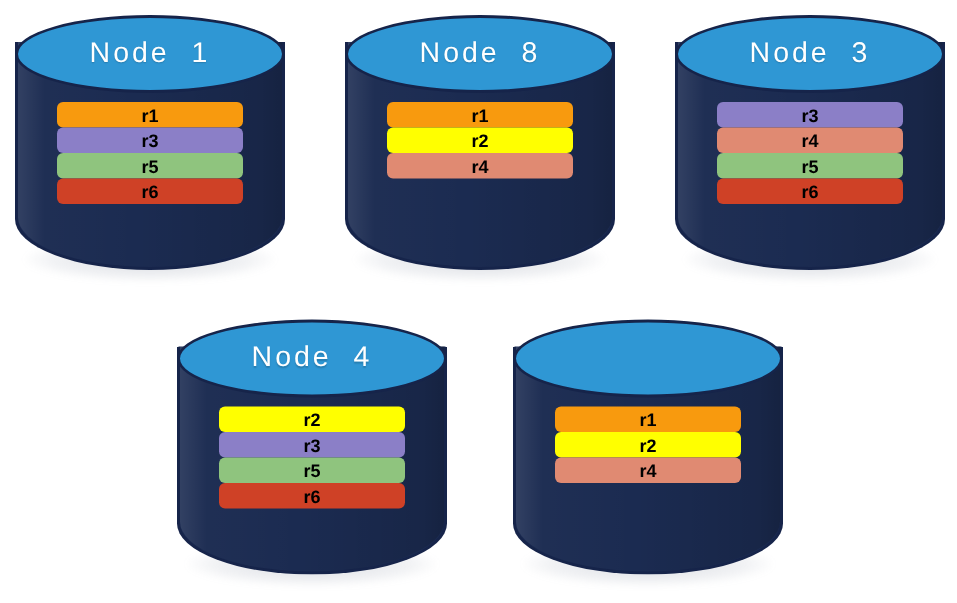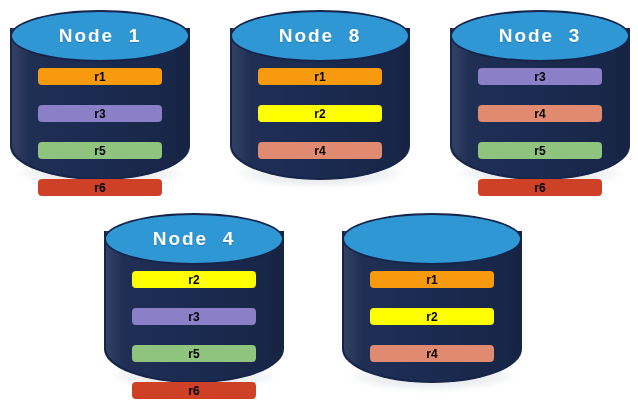--- a/index.html
+++ b/index.html
@@ -85,38 +85,38 @@
     position: absolute;
     left: 0;
     top: 2px;
     width: 180px;
     height: 52px;
     display: flex;
     align-items: center;
     justify-content: center;
     color: #ffffff;
     font-size: 19px;
-    font-weight: bold;
+    font-weight: normal;
     letter-spacing: 2px;
     white-space: pre;
     text-shadow: 0 1px 1px rgba(0,0,0,0.18);
     user-select: none;
   }
 
   
   .records {
     position: absolute;
     left: 28px;
     top: 60px;
     width: 124px;
   }
 
   .record {
     height: 17px;
-    margin-bottom: 20px;
+    margin-bottom: 0;
     border-radius: 4px;
     display: flex;
     align-items: center;
     justify-content: center;
     font-size: 12px;
     font-weight: bold;
     color: #000000;
     line-height: 1;
     user-select: none;
   }
@@ -154,21 +154,21 @@
       <div class="cyl-body" style="background: rgb(27, 43, 81); border-color: rgb(22, 36, 74);"></div>
       <div class="cyl-top" style="background: rgb(47, 151, 212); border-color: rgb(22, 36, 74);"></div>
       <div class="node-label" style="color: rgb(255, 255, 255);">Node  3</div>
       <div class="records">
         <div class="record" style="background: rgb(139, 127, 199); color: rgb(0, 0, 0);">r3</div>
         <div class="record" style="background: rgb(224, 138, 114); color: rgb(0, 0, 0);">r4</div>
         <div class="record" style="background: rgb(143, 196, 126); color: rgb(0, 0, 0);">r5</div>
         <div class="record" style="background: rgb(207, 65, 38); color: rgb(0, 0, 0);">r6</div>
       </div>
     </div>
-    <div class="node" style="left: 104px; top: 211px; padding-left: 31px;">
+    <div class="node" style="left: 118px; top: 211px; padding-left: 31px;">
       <div class="cyl-shadow"></div>
       <div class="cyl-body" style="background: rgb(27, 43, 81); border-color: rgb(22, 36, 74);"></div>
       <div class="cyl-top" style="background: rgb(47, 151, 212); border-color: rgb(22, 36, 74);"></div>
       <div class="node-label" style="color: rgb(255, 255, 255);">Node  4</div>
       <div class="records">
         <div class="record" style="background: rgb(255, 255, 0); color: rgb(0, 0, 0);">r2</div>
         <div class="record" style="background: rgb(139, 127, 199); color: rgb(0, 0, 0);">r3</div>
         <div class="record" style="background: rgb(143, 196, 126); color: rgb(0, 0, 0);">r5</div>
         <div class="record" style="background: rgb(207, 65, 38); color: rgb(0, 0, 0);">r6</div>
       </div>

